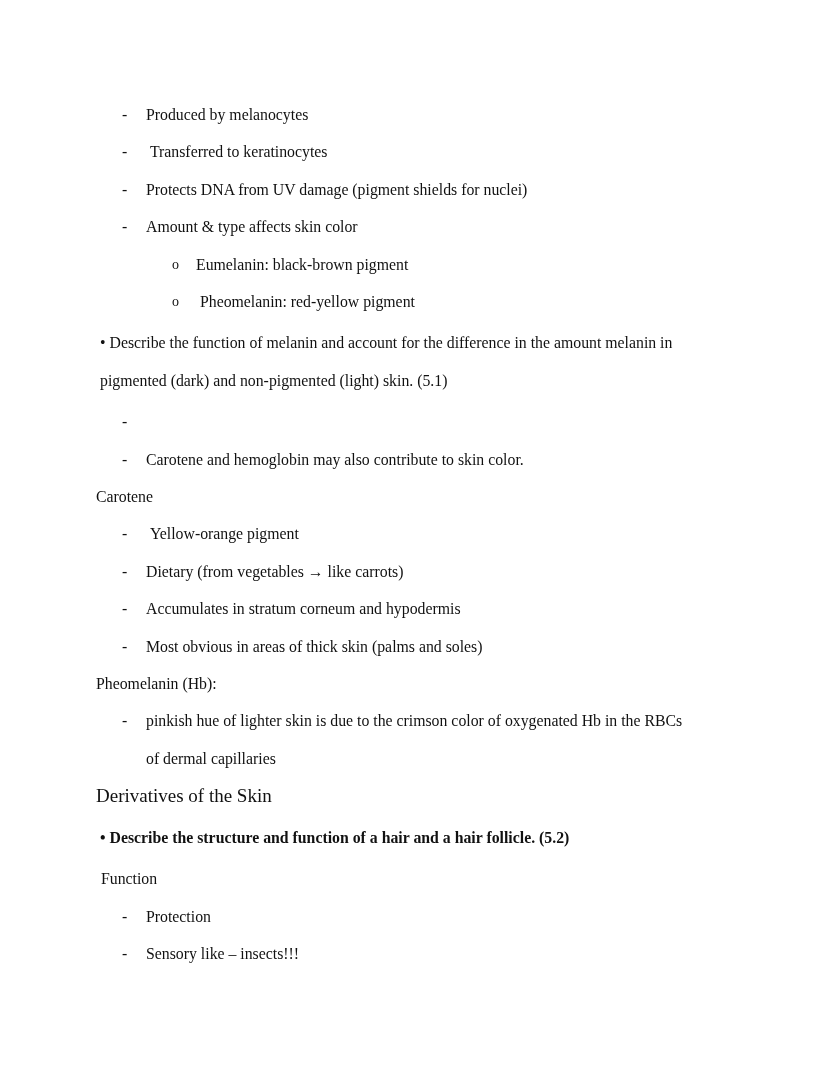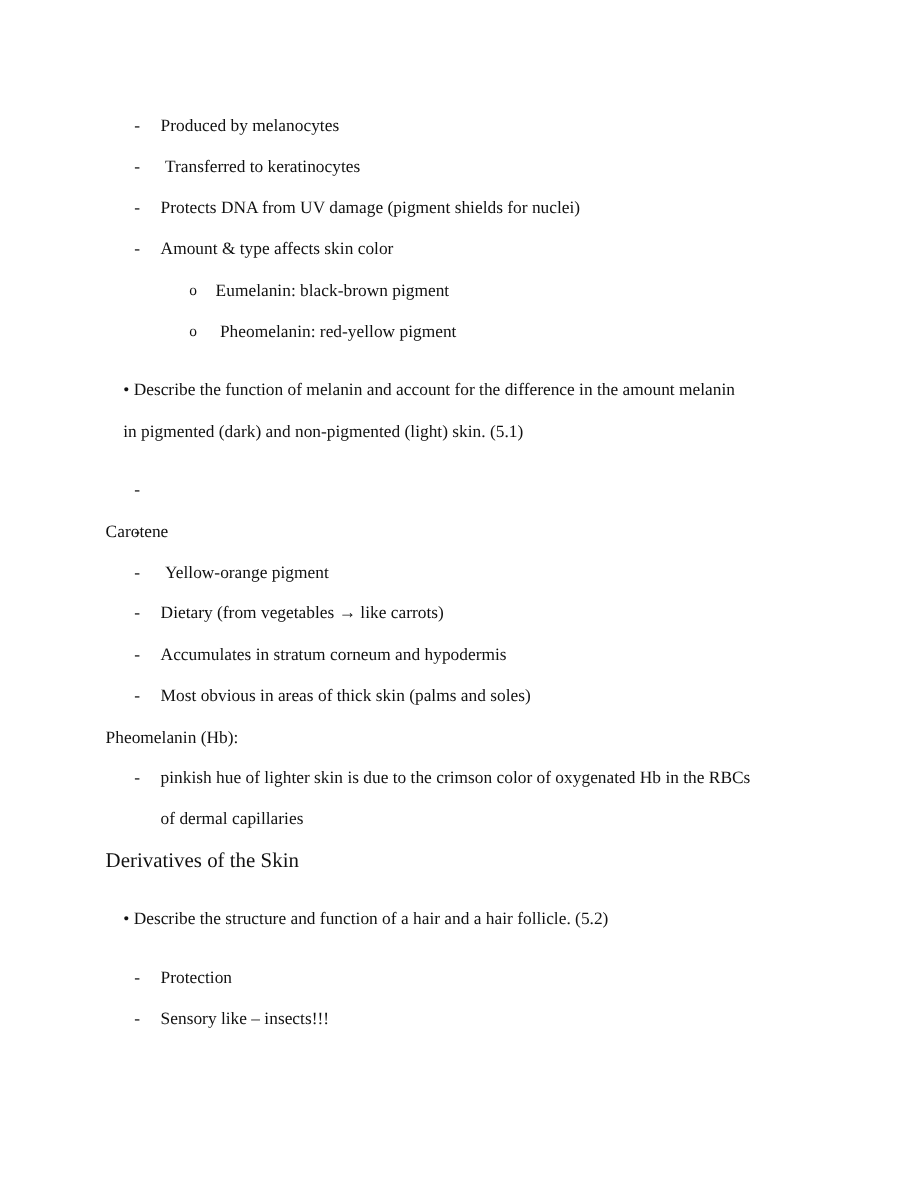--- a/index.html
+++ b/index.html
@@ -31,26 +31,26 @@
     position: absolute;
     left: 96px;
     top: 96px;
     width: 600px;
   }
 
   
   .para {
     font-size: 15.8px;
     line-height: 37.4px;
-    margin: 16px;
+    margin: 4px;
     text-align: left;
     color: #111111;
   }
   .para.bold {
-    font-weight: normal;
+    font-weight: bold;
   }
 
   
   .heading {
     font-size: 19px;
     line-height: 37.4px;
     margin: 0;
   }
   .heading-row {
     font-size: 15.8px;
@@ -110,26 +110,27 @@
 <div id="page">
   <div id="content">
       <div class="bullet"><span class="marker">-</span><span>Produced by melanocytes</span></div>
       <div class="bullet"><span class="marker">-</span><span> Transferred to keratinocytes</span></div>
       <div class="bullet"><span class="marker">-</span><span>Protects DNA from UV damage (pigment shields for nuclei)</span></div>
       <div class="bullet"><span class="marker">-</span><span>Amount &amp; type affects skin color</span></div>
       <div class="subbullet"><span class="marker">o</span><span>Eumelanin: black-brown pigment</span></div>
       <div class="subbullet"><span class="marker">o</span><span> Pheomelanin: red-yellow pigment</span></div>
       <p class="para">• Describe the function of melanin and account for the difference in the amount melanin in pigmented (dark) and non-pigmented (light) skin. (5.1)</p>
       <div class="bullet empty"><span class="marker">-</span><span></span></div>
-      <div class="bullet"><span class="marker">-</span></div>
+      <div class="bullet"><span class="marker">-</span><span>Carotene and hemoglobin may also contribute to skin color.</span></div>
       <div class="heading-row"><span class="u">Carotene</span></div>
       <div class="bullet"><span class="marker">-</span><span> Yellow-orange pigment</span></div>
       <div class="bullet"><span class="marker">-</span><span>Dietary (from vegetables → like carrots)</span></div>
       <div class="bullet"><span class="marker">-</span><span>Accumulates in stratum corneum and hypodermis</span></div>
       <div class="bullet"><span class="marker">-</span><span>Most obvious in areas of thick skin (palms and soles)</span></div>
       <div class="heading-row"><span class="u">Pheomelanin (Hb):</span></div>
       <div class="bullet"><span class="marker">-</span><span>pinkish hue of lighter skin is due to the crimson color of oxygenated Hb in the RBCs of dermal capillaries</span></div>
       <p class="heading">Derivatives of the Skin</p>
       <p class="para bold">• Describe the structure and function of a hair and a hair follicle. (5.2)</p>
+      <div class="heading-row indent-sm"><span class="u">Function</span></div>
       <div class="bullet"><span class="marker">-</span><span>Protection</span></div>
       <div class="bullet"><span class="marker">-</span><span>Sensory like – insects!!!</span></div>
     </div>
 </div>
 
 </body></html>

